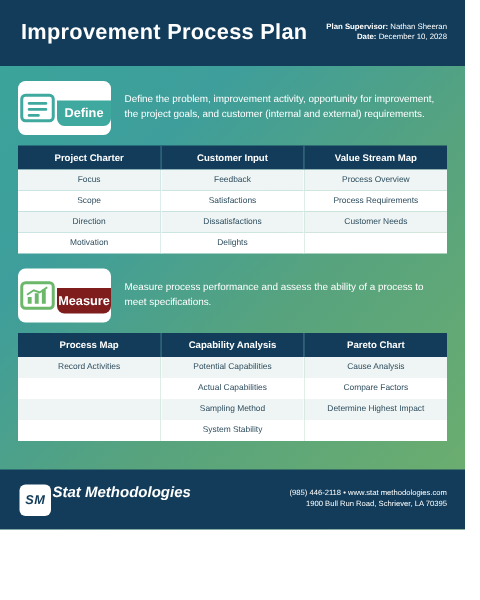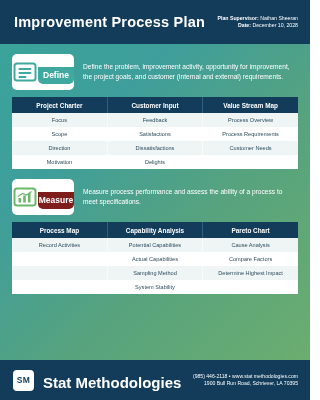--- a/index.html
+++ b/index.html
@@ -9,21 +9,21 @@
   body {
     width: 310px;
     height: 400px;
     font-family: "Liberation Sans", sans-serif;
     background: #ffffff;
     overflow: hidden;
   }
   .page {
     position: relative;
     width: 310px;
-    height: 400px;
+    height: 353px;
     background: linear-gradient(135deg, #3aa59a 0%, #3e9e9b 30%, #57a37e 60%, #6faf6d 100%);
     box-sizing: border-box;
     overflow: hidden;
   }
 
   
   .header {
     position: relative;
     height: 44px;
     background: #123c5a;
@@ -150,39 +150,40 @@
     height: 40px;
     background: #123c5a;
     display: flex;
     align-items: center;
     justify-content: space-between;
     padding: 0 12px 0 13px;
     box-sizing: border-box;
   }
   .brand {
     display: flex;
-    align-items: flex-end;
-    gap: 9px;
+    align-items: flex-start;
+    gap: 1px;
+    font-style: italic;
   }
   .brand-mark {
     width: 21px;
     height: 21px;
     border-radius: 4px;
     background: #ffffff;
     color: #123c5a;
     font-size: 8.5px;
     font-weight: bold;
     display: flex;
     align-items: center;
     justify-content: center;
     letter-spacing: .3px;
   }
   .brand-name {
     color: #ffffff;
-    font-size: 15px;
+    font-size: 10px;
     font-weight: bold;
   }
   .footer-meta {
     text-align: right;
     color: #ffffff;
     line-height: 1.45;
   }
   .footer-meta .line { font-size: 5.1px; white-space: nowrap; }
 </style>
 </head>

